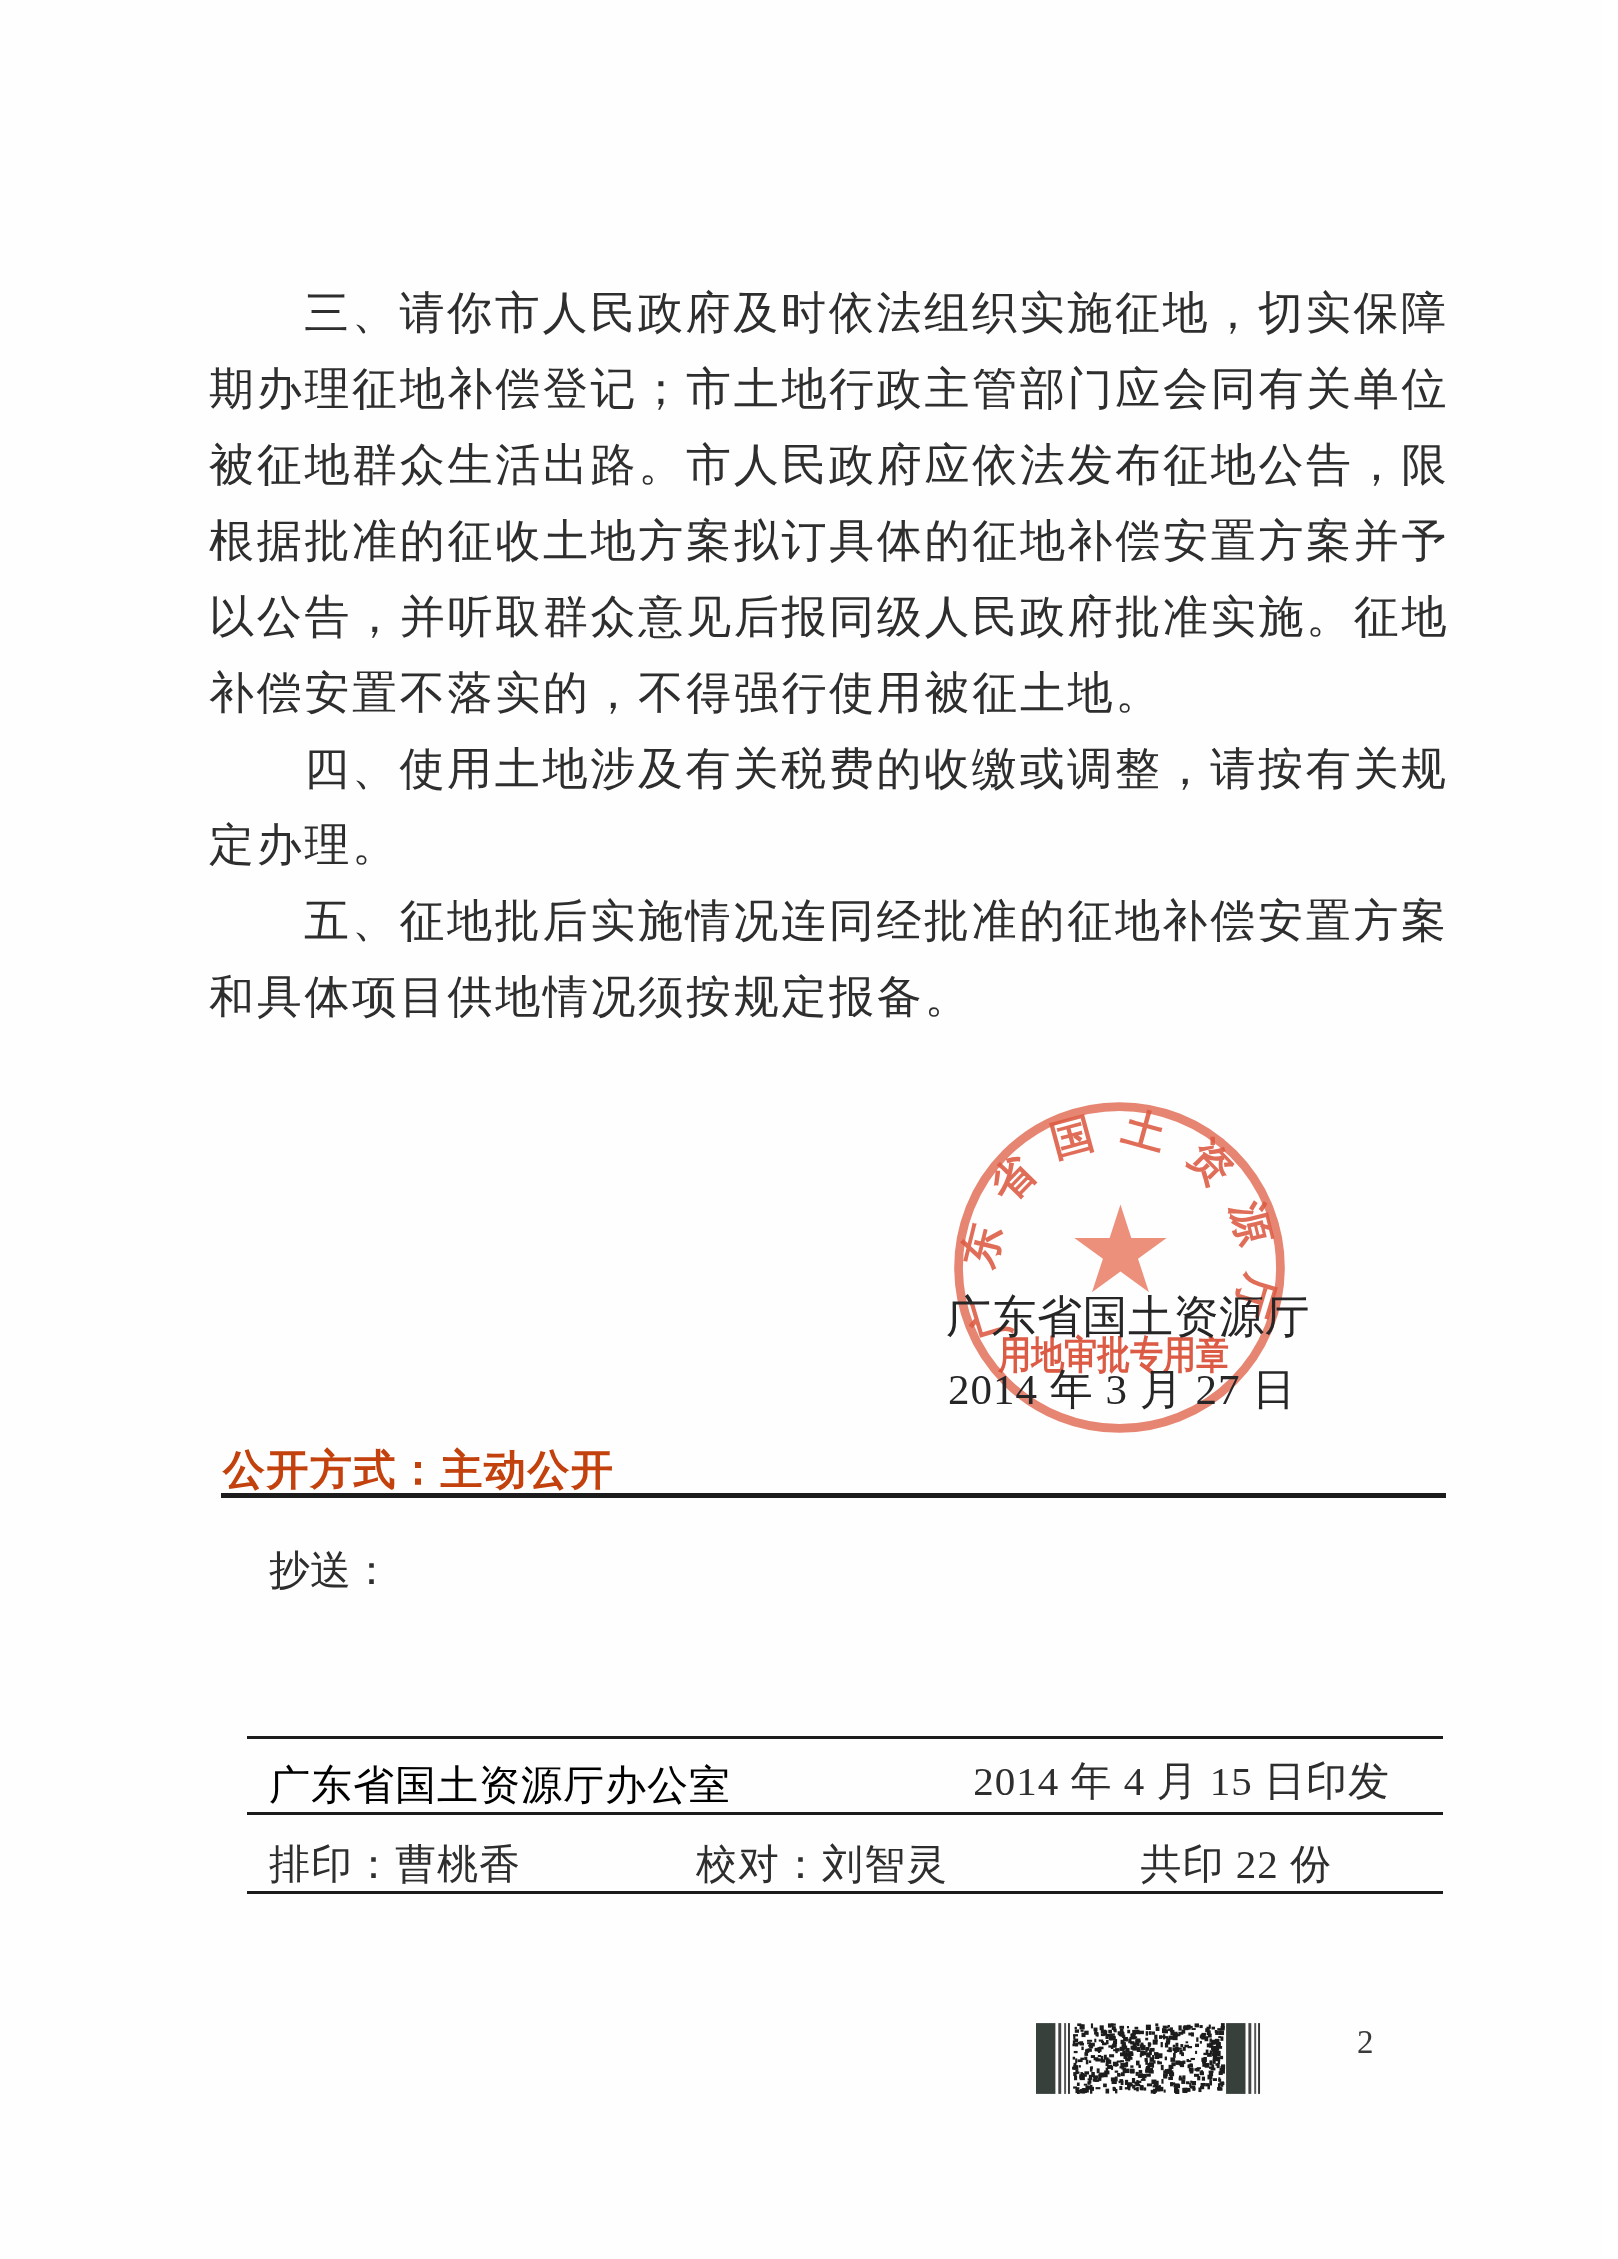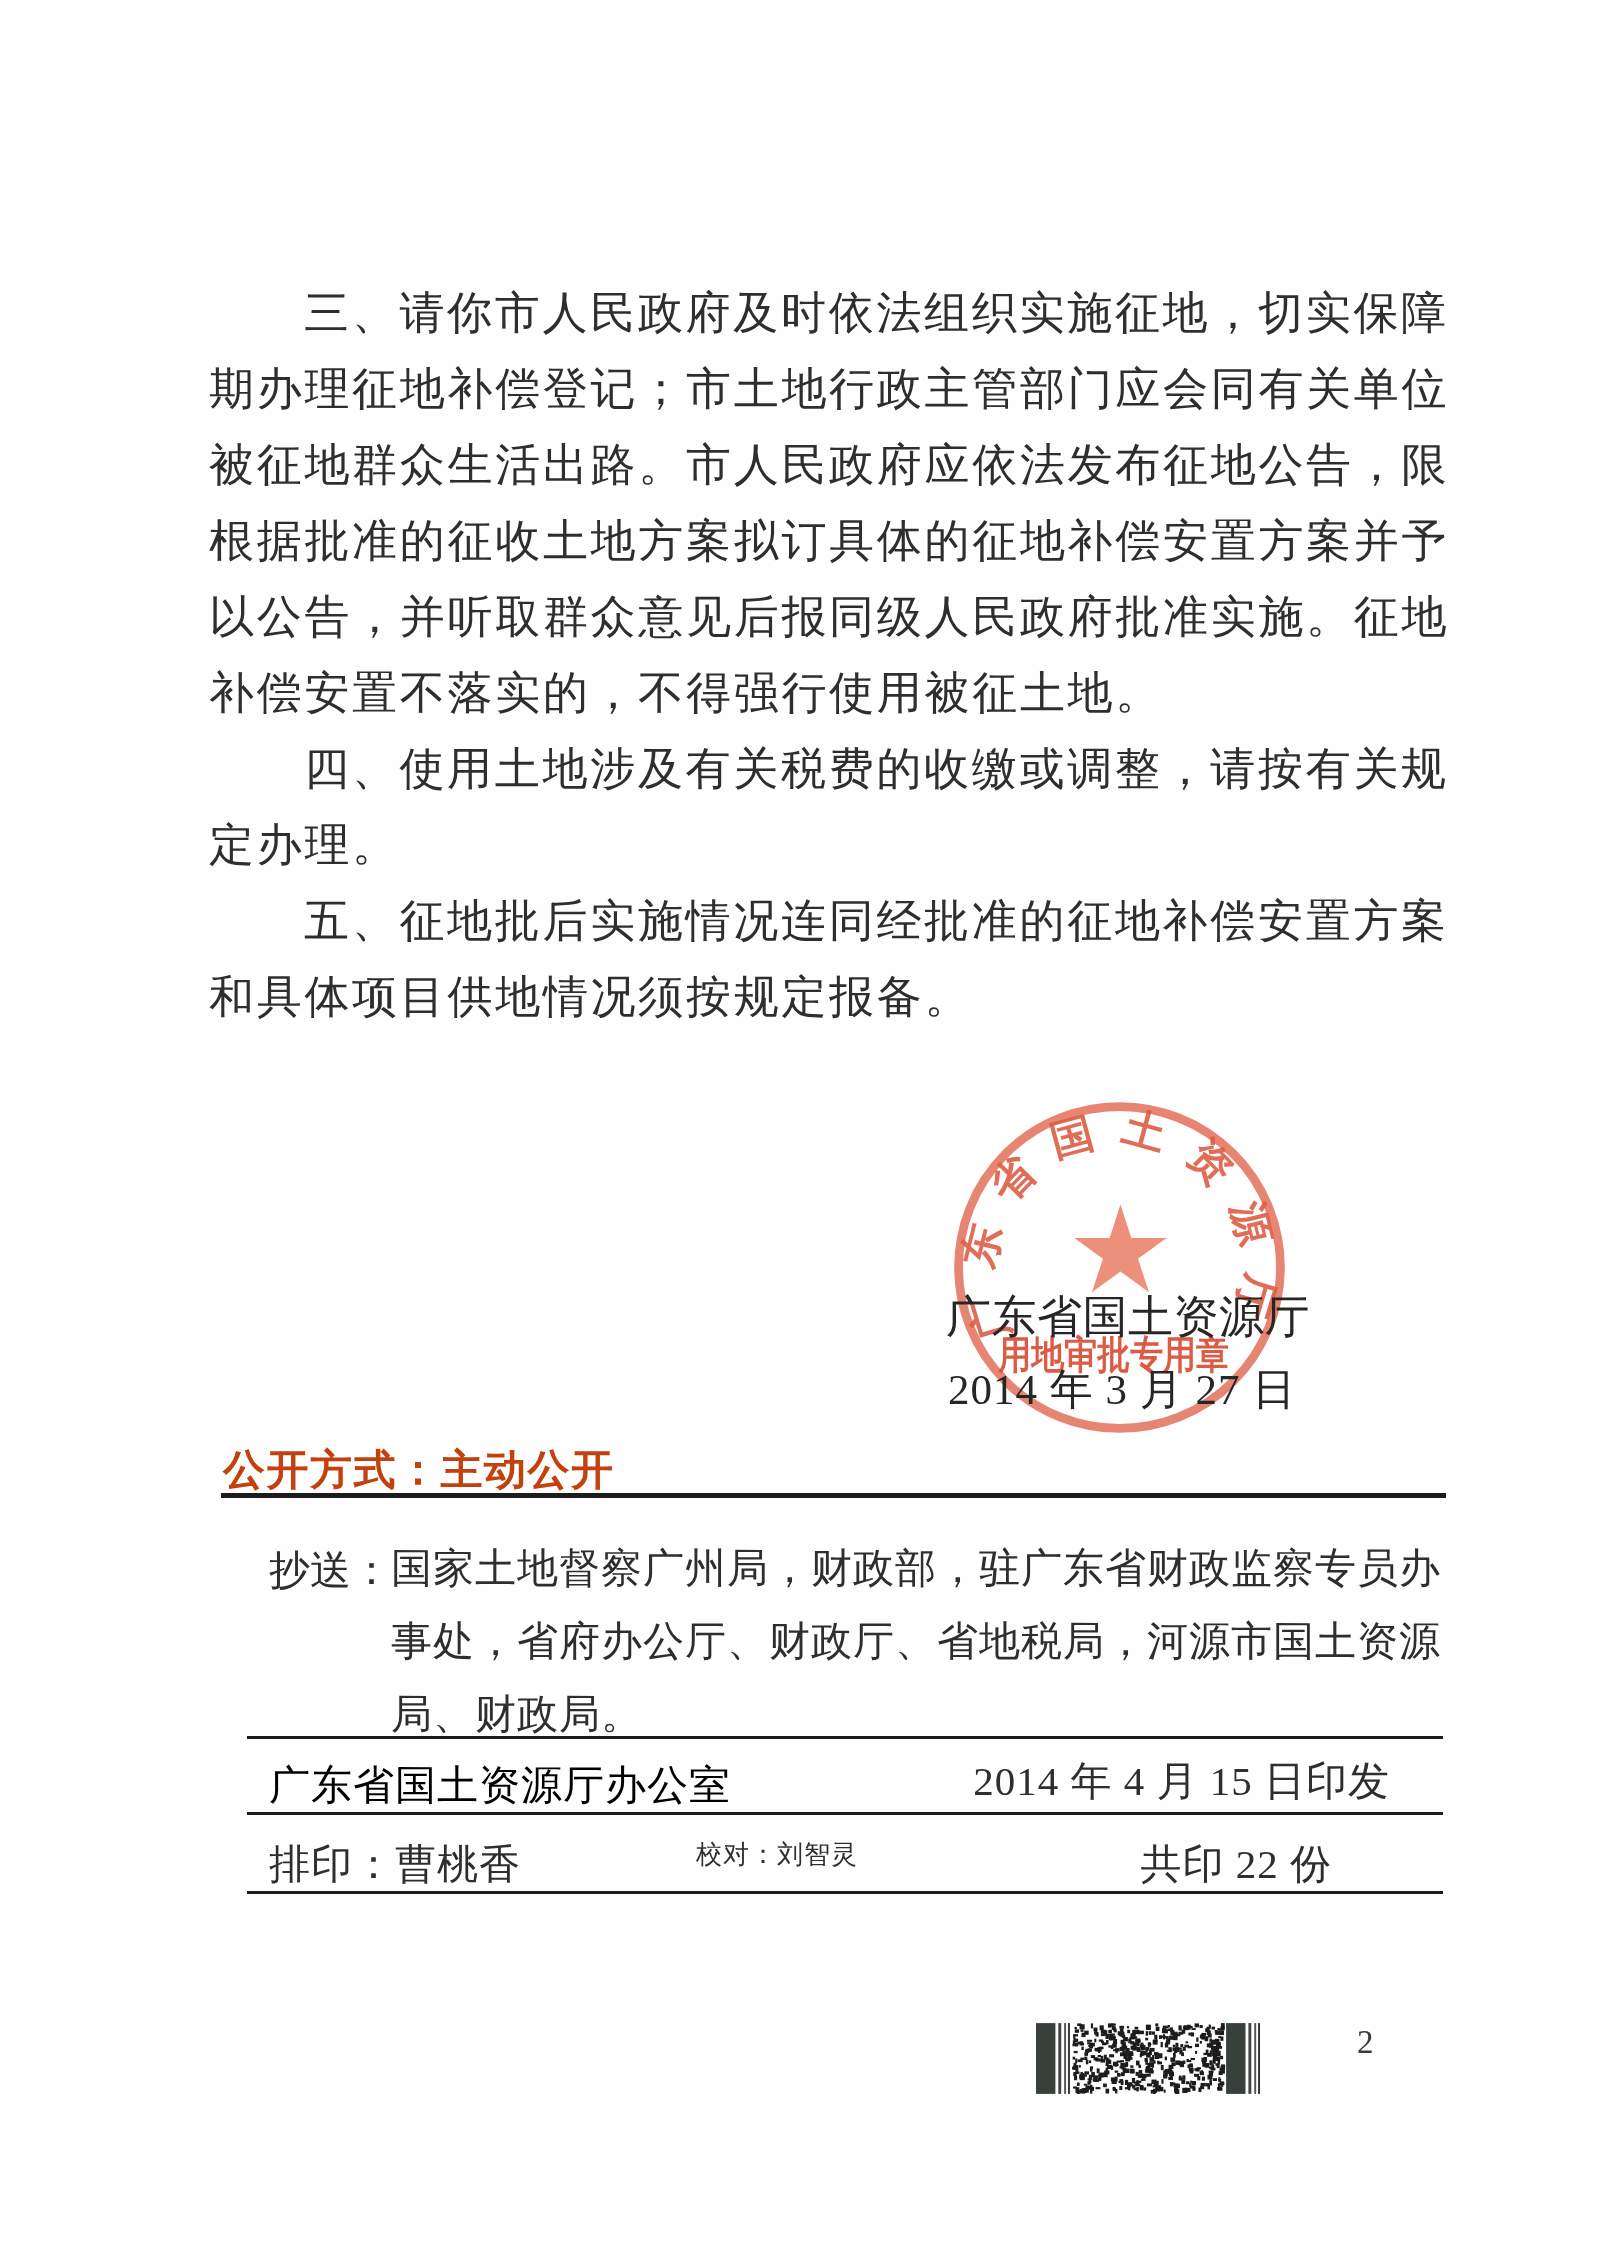--- a/index.html
+++ b/index.html
@@ -69,21 +69,21 @@
   .imprint-date {
     position: absolute; right: 212px; top: 1754px;
     font-size: 41px; letter-spacing: 1px; color: #2e2e2e; white-space: nowrap;
   }
   .imprint-typeset {
     position: absolute; left: 269px; top: 1837px;
     font-size: 41px; letter-spacing: 1px; color: #2e2e2e; white-space: nowrap;
   }
   .imprint-proof {
     position: absolute; left: 696px; top: 1837px;
-    font-size: 26px; letter-spacing: 1px; color: #2e2e2e; white-space: nowrap;
+    font-size: 41px; letter-spacing: 1px; color: #2e2e2e; white-space: nowrap;
   }
   .imprint-copies {
     position: absolute; right: 270px; top: 1837px;
     font-size: 41px; letter-spacing: 1px; color: #2e2e2e; white-space: nowrap;
   }
   
   .barcode { position: absolute; left: 1036px; top: 2023px; width: 225px; height: 71px; }
   .page-number {
     position: absolute; left: 1357px; top: 2024px;
     font-size: 33px; color: #3a3a3a;
@@ -121,25 +121,20 @@
 
   <div class="sig-agency">广东省国土资源厅</div>
   <div class="sig-date">2014 年 3 月 27 日</div>
 
   <div class="publicity">
     <span>公开方式：</span><span>主动公开</span>
   </div>
   <div class="rule rule-thick"></div>
 
   <div class="cc-label">抄送：</div>
-  <div class="cc-lines">
-    <div class="cc-line">国家土地督察广州局，财政部，驻广东省财政监察专员办</div>
-    <div class="cc-line">事处，省府办公厅、财政厅、省地税局，河源市国土资源</div>
-    <div class="cc-line">局、财政局。</div>
-  </div>
   <div class="rule rule-1"></div>
 
   <div class="imprint-office">广东省国土资源厅办公室</div>
   <div class="imprint-date">2014 年 4 月 15 日印发</div>
   <div class="rule rule-2"></div>
 
   <div class="imprint-typeset">排印：曹桃香</div>
   <div class="imprint-proof">校对：刘智灵</div>
   <div class="imprint-copies">共印 22 份</div>
   <div class="rule rule-3"></div>

